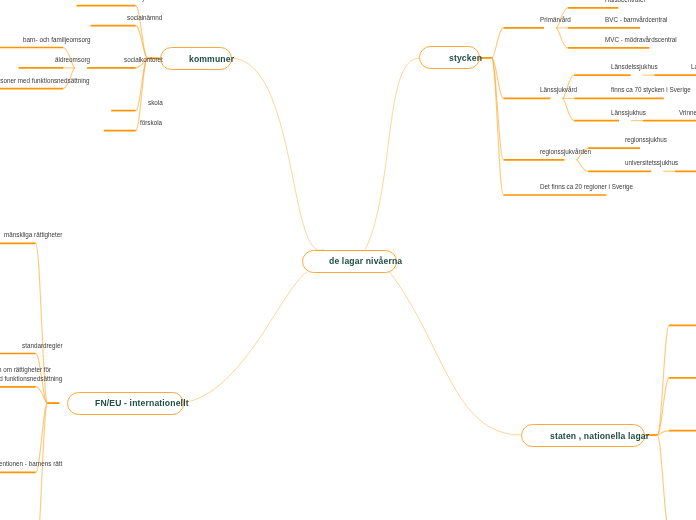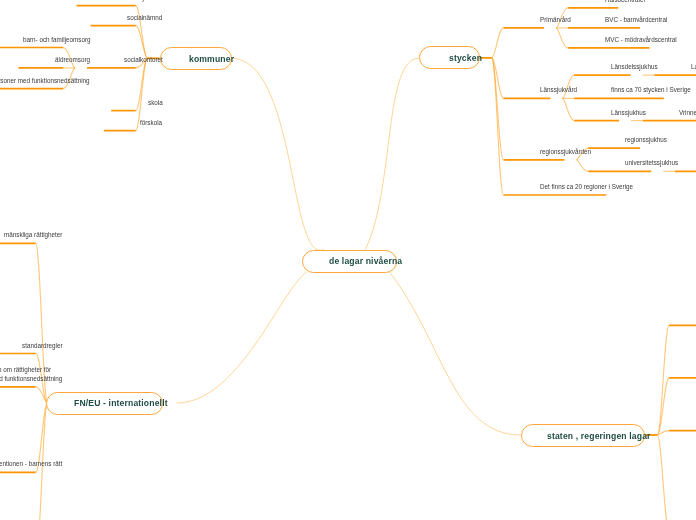--- a/index.html
+++ b/index.html
@@ -101,25 +101,25 @@
 </svg>
   <div class="node" style="left:301.5px;top:249.5px;width:95.0px;height:22.5px">
       <span>de lagar nivåerna</span>
     </div>
   <div class="node" style="left:159.5px;top:46.5px;width:71.5px;height:23.0px">
       <span>kommuner</span>
     </div>
   <div class="node" style="left:419.0px;top:46.3px;width:60.7px;height:23.2px">
       <span>stycken</span>
     </div>
-  <div class="node" style="left:46px;top:391.5px;width:117.0px;height:22.6px">
+  <div class="node" style="left:67px;top:391.5px;width:117.0px;height:22.6px">
       <span>FN/EU - internationellt</span>
     </div>
   <div class="node" style="left:521.0px;top:423.5px;width:124.3px;height:23.3px">
-      <span>staten , regeringen lagar</span>
+      <span>staten , nationella lagar</span>
     </div>
   <div class="leaf" style="left:81.2px;top:-2.4px;"><span>kommunstyrelsen</span></div>
   <div class="leaf" style="left:95.1px;top:17.6px;"><span>socialnämnd</span></div>
   <div class="leaf" style="left:91.6px;top:59.9px;"><span>socialkontoret</span></div>
   <div class="leaf" style="left:-9.5px;top:39.5px;"><span>barn- och familjeomsorg</span></div>
   <div class="leaf" style="left:23.0px;top:59.9px;"><span>äldreomsorg</span></div>
   <div class="leaf" style="left:-73.6px;top:80.6px;"><span>omsorg om personer med funktionsnedsättning</span></div>
   <div class="leaf" style="left:115.8px;top:102.6px;"><span>skola</span></div>
   <div class="leaf" style="left:108.4px;top:122.7px;"><span>förskola</span></div>
   <div class="leaf" style="left:508.1px;top:19.9px;"><span>Primärvård</span></div>

